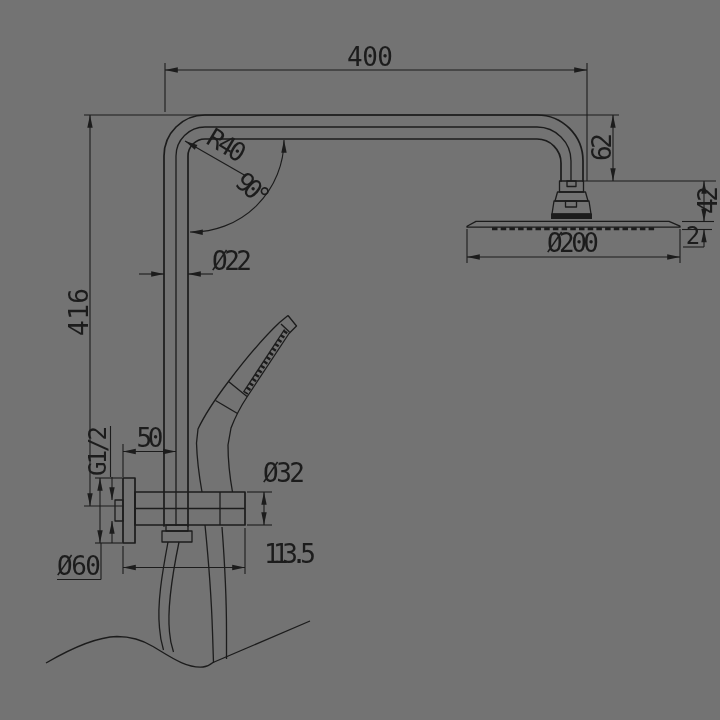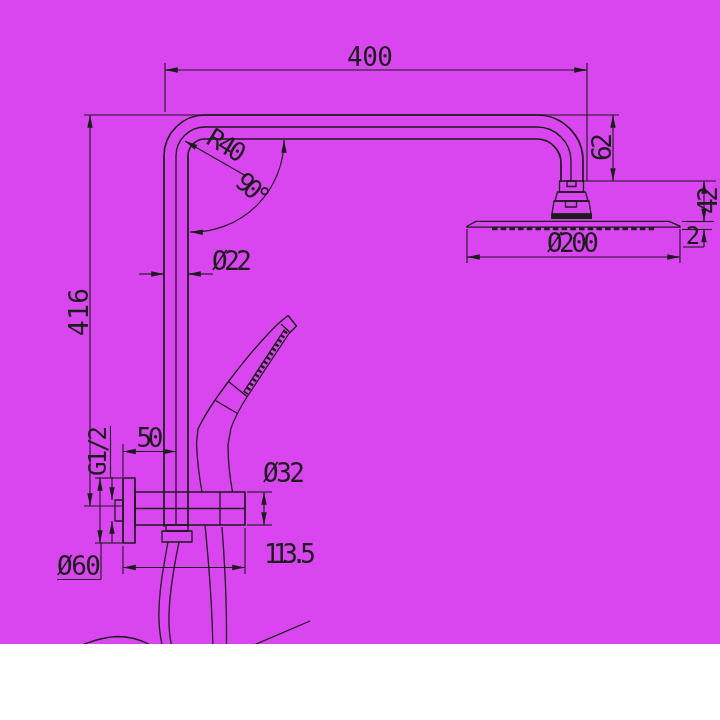--- a/index.html
+++ b/index.html
@@ -1,16 +1,16 @@
 <!DOCTYPE html>
 <html><head>
 <meta charset="utf-8">
 <style>
   html,body{margin:0;padding:0;background:#ffffff;}
-  .canvas{position:relative;width:720px;height:644px;background:#d946ef;overflow:hidden;
+  .canvas{position:relative;width:720px;height:720px;background:#737373;overflow:hidden;
           font-family:"DejaVu Sans Mono","Liberation Mono",monospace;}
   svg{display:block}
   .obj{stroke:#1c1c1c;fill:none;stroke-width:1.7;stroke-linejoin:round;stroke-linecap:round;}
   .objthin{stroke:#1c1c1c;fill:none;stroke-width:1.3;stroke-linejoin:round;}
   .dim{stroke:#1c1c1c;fill:none;stroke-width:1.1;}
   .dimtxt{fill:#1c1c1c;font-family:"DejaVu Sans Mono","Liberation Mono",monospace;
           font-size:26px;}
   .dimtxt.small{font-size:24px;}
   .fillblk{fill:#1c1c1c;stroke:none;}
 </style>

